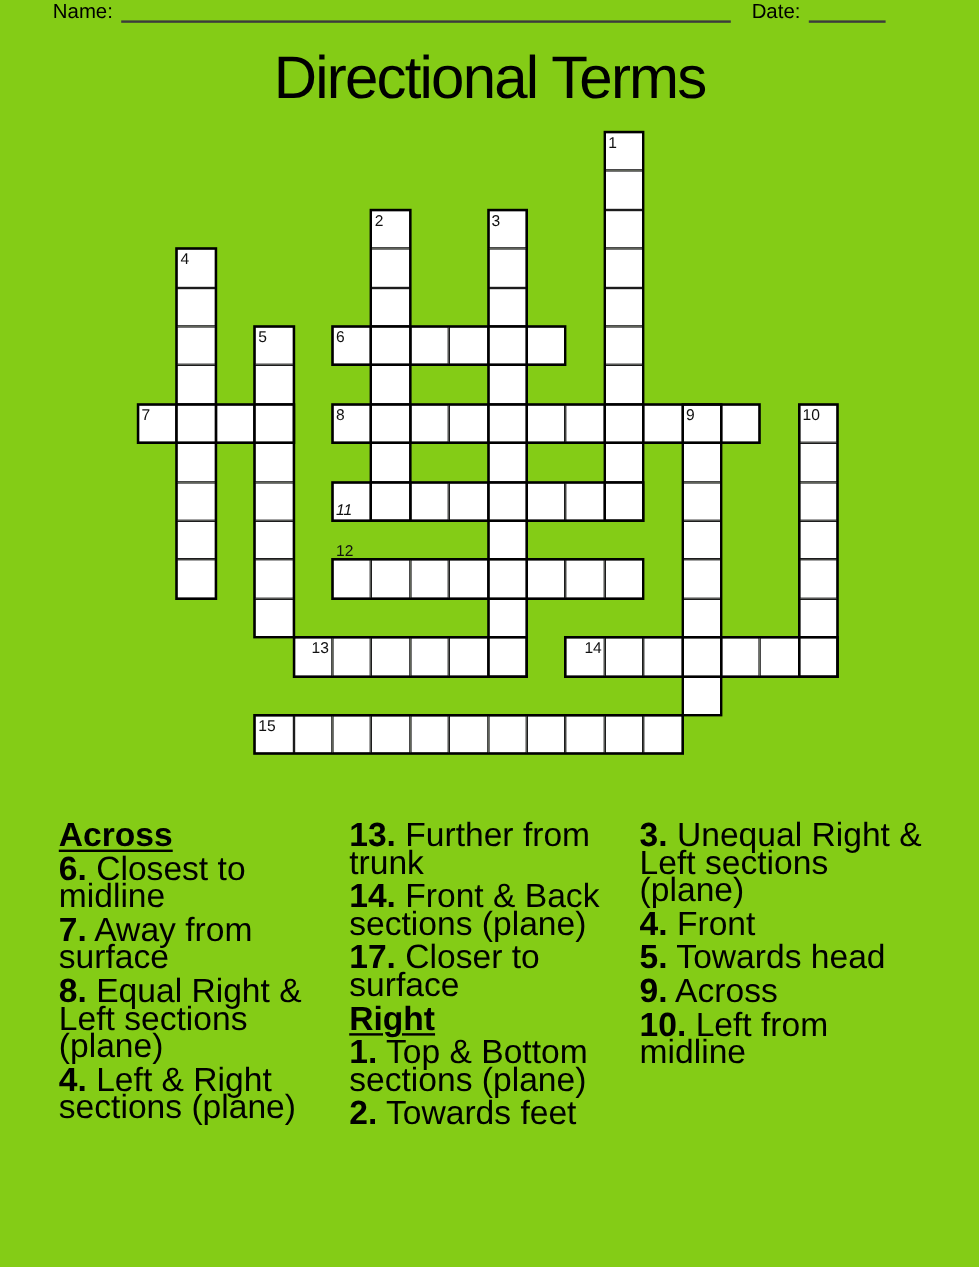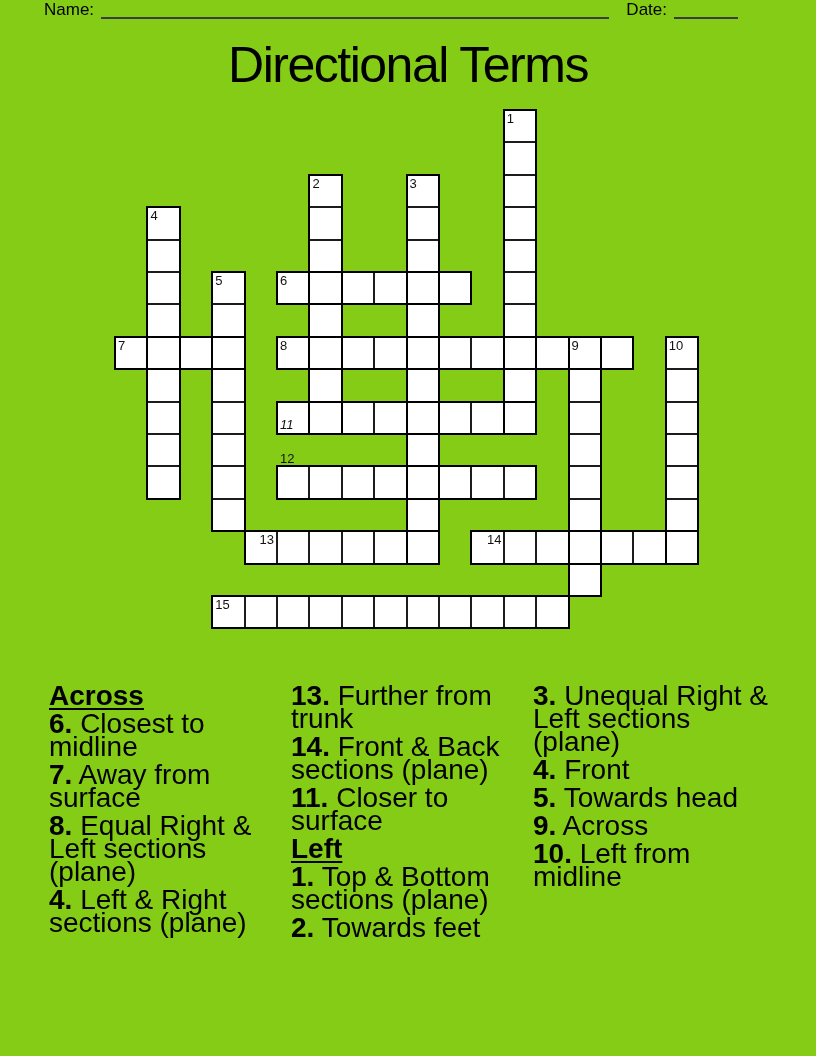--- a/index.html
+++ b/index.html
@@ -198,22 +198,22 @@
       <p class="clue"><span class="clue-num">8.</span><span class="clue-text"> Equal Right &amp;
 Left sections (plane)</span></p>
       <p class="clue"><span class="clue-num">4.</span><span class="clue-text"> Left &amp; Right
 sections (plane)</span></p>
     </div>
   <div class="clues-col col-2">
       <p class="clue"><span class="clue-num">13.</span><span class="clue-text"> Further from
 trunk</span></p>
       <p class="clue"><span class="clue-num">14.</span><span class="clue-text"> Front &amp; Back
 sections (plane)</span></p>
-      <p class="clue"><span class="clue-num">11.</span><span class="clue-text"> Closer to surface</span></p>
-      <p class="clue clue-header">Left</p>
+      <p class="clue"><span class="clue-num">17.</span><span class="clue-text"> Closer to surface</span></p>
+      <p class="clue clue-header">Right</p>
       <p class="clue"><span class="clue-num">1.</span><span class="clue-text"> Top &amp; Bottom
 sections (plane)</span></p>
       <p class="clue"><span class="clue-num">2.</span><span class="clue-text"> Towards feet</span></p>
     </div>
   <div class="clues-col col-3">
       <p class="clue"><span class="clue-num">3.</span><span class="clue-text"> Unequal Right &amp;
 Left sections (plane)</span></p>
       <p class="clue"><span class="clue-num">4.</span><span class="clue-text"> Front</span></p>
       <p class="clue"><span class="clue-num">5.</span><span class="clue-text"> Towards head</span></p>
       <p class="clue"><span class="clue-num">9.</span><span class="clue-text"> Across</span></p>

